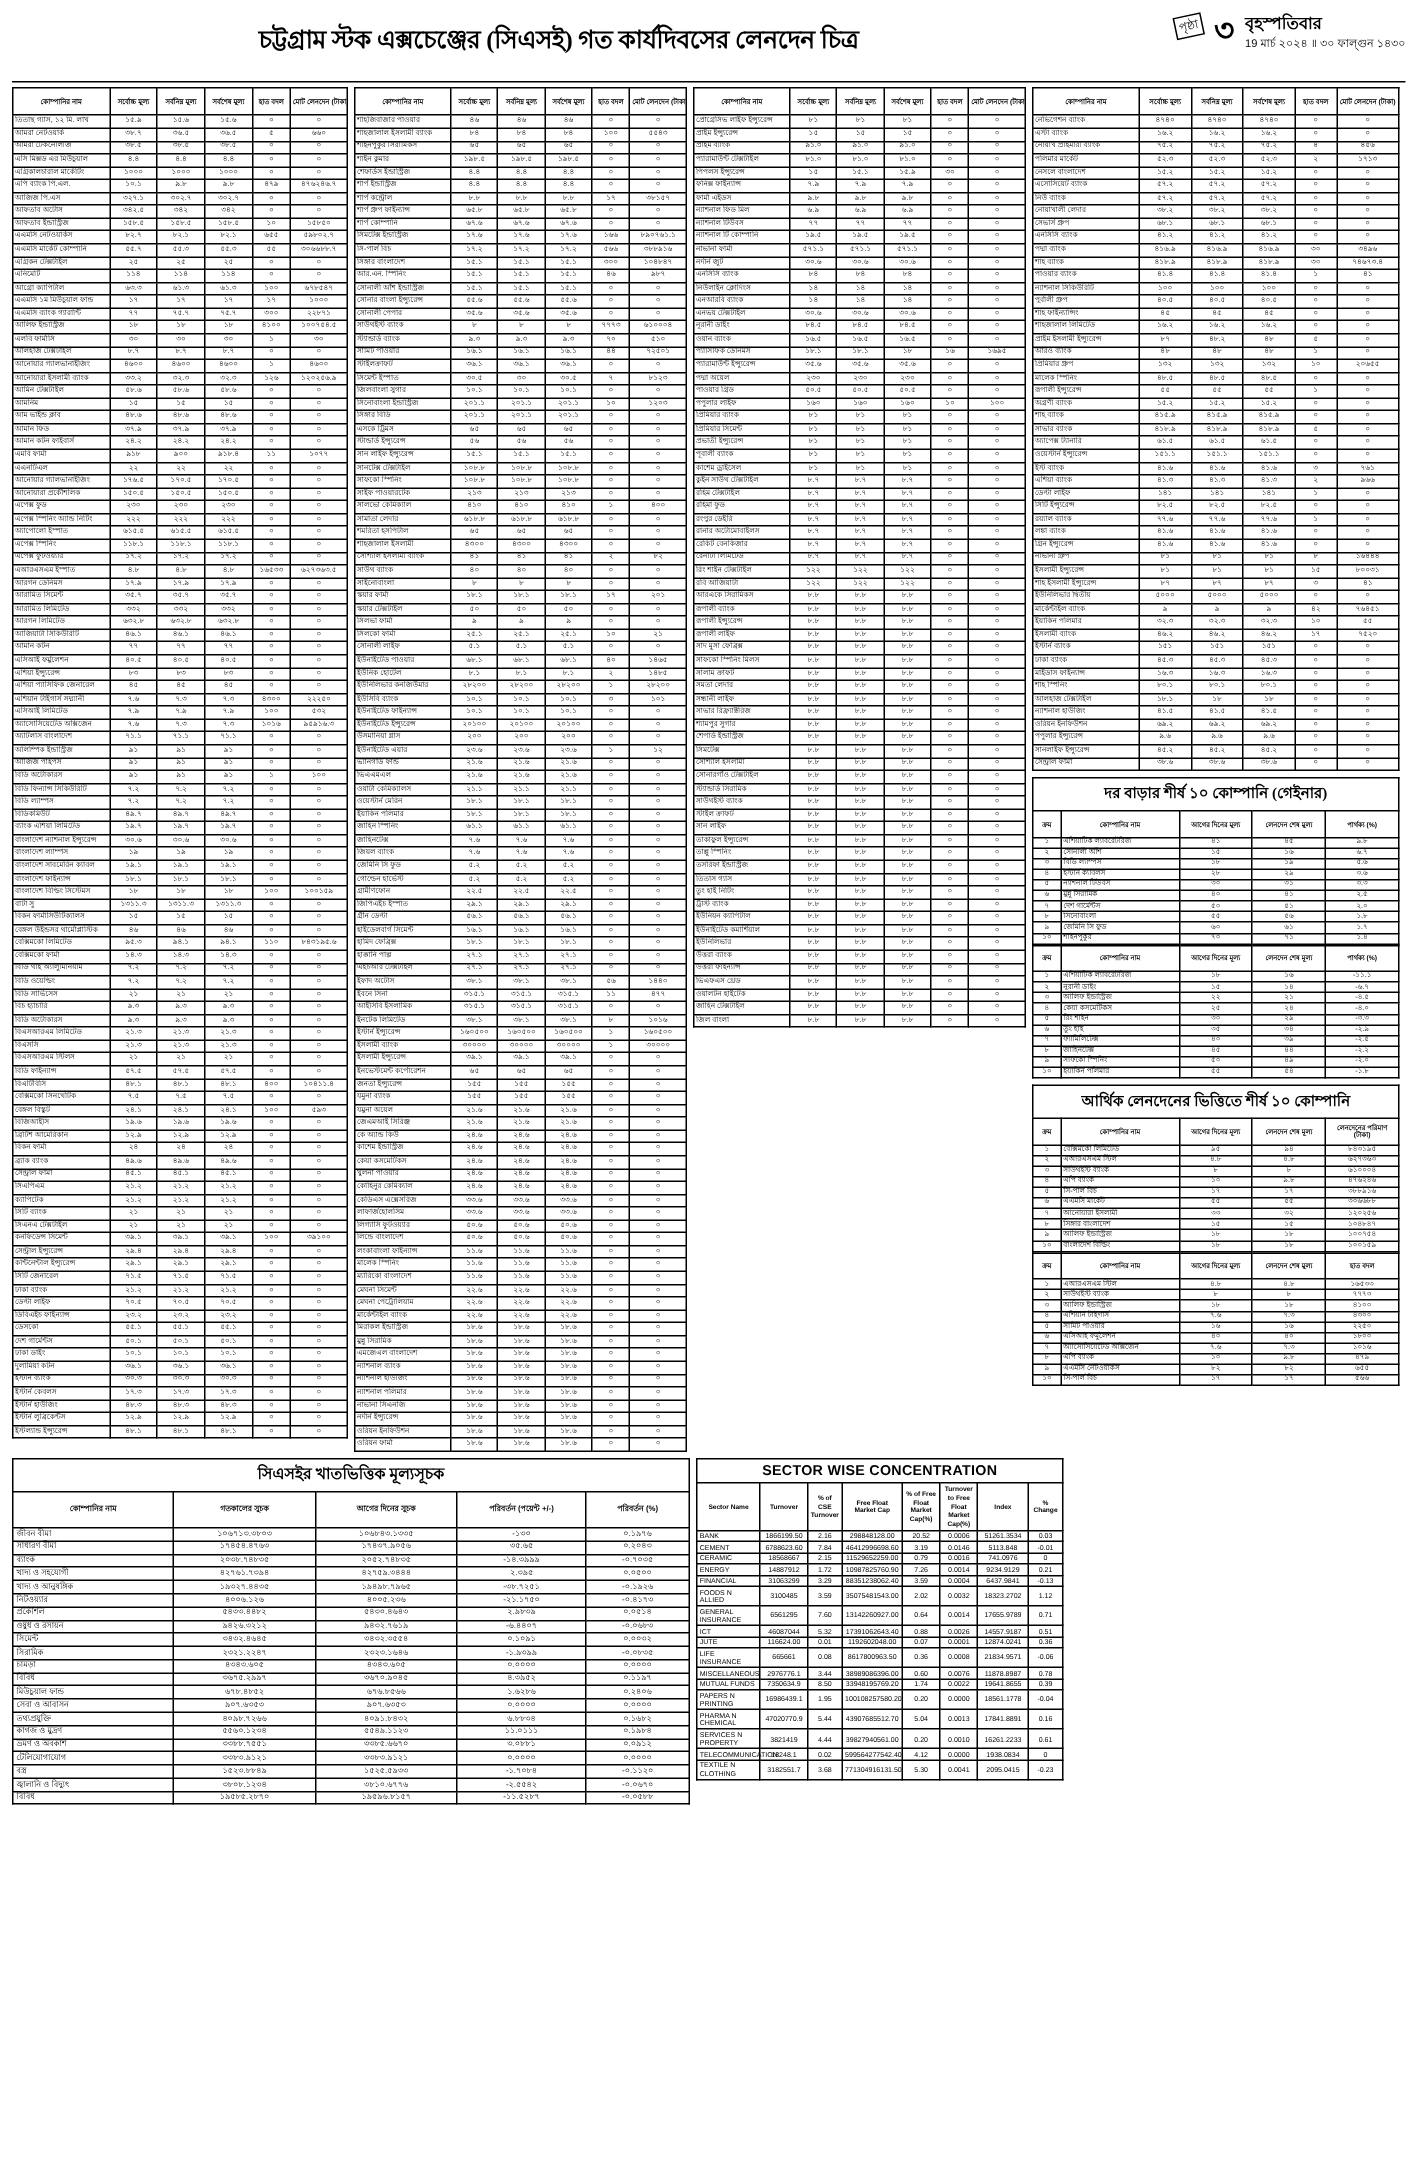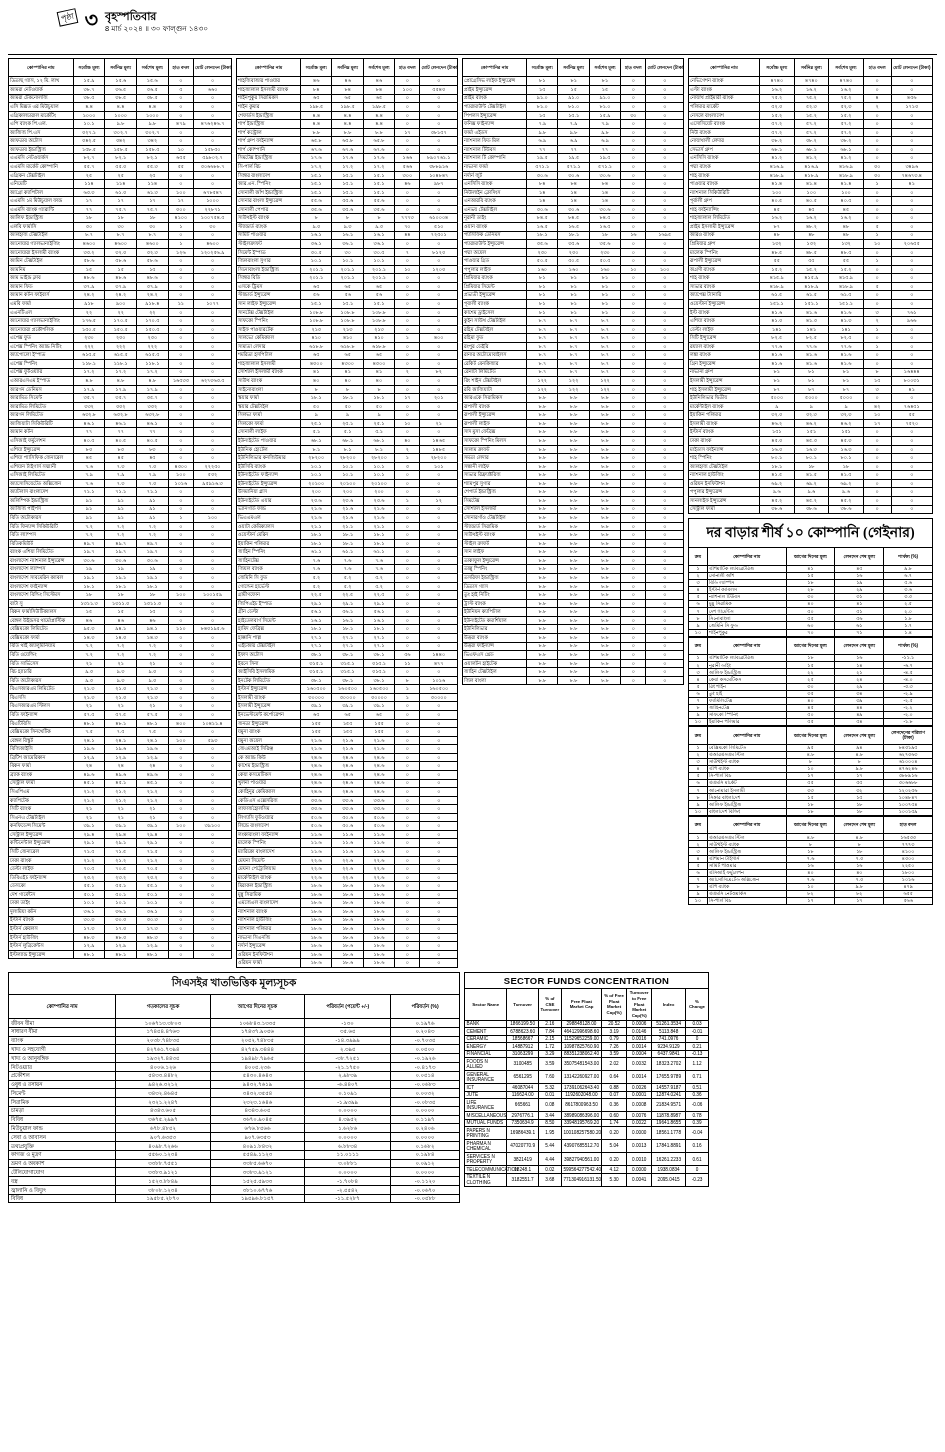--- a/index.html
+++ b/index.html
@@ -45,21 +45,21 @@
     white-space:nowrap;
   }
   table.q th{font-weight:bold;font-size:4.6px;line-height:5.2px;text-align:center;vertical-align:middle;height:17px;}
   table.q td{text-align:center;height:7.2px;}
   table.q td.nm{text-align:left;}
 
   
   .sec-head{
     border:1px solid #000;border-bottom:none;
     font-family:"Liberation Serif",serif;font-weight:bold;
-    font-size:14px;text-align:center;padding:2px 0 2px 0;margin-top:4px;
+    font-size:10px;text-align:center;padding:2px 0 2px 0;margin-top:4px;
   }
 
   table.t10{border-collapse:collapse;width:100%;table-layout:fixed;}
   table.t10 th,table.t10 td{border:0.5px solid #000;font-size:4.8px;line-height:5.5px;padding:.3px 1px;text-align:center;}
   table.t10 th{font-weight:bold;font-size:4.5px;height:16px;}
   table.t10 td.nm{text-align:left;}
   table.t10 td.sl{width:7%;}
 
   
   .idx-head{
@@ -86,26 +86,29 @@
   .bottom-wrap{display:flex;gap:4px;align-items:flex-start;margin-top:4px;}
   .bw-left{width:452px;}
   .bw-right{width:245px;}
 </style>
 </head>
 <body>
 
 <div class="page">
 
   <div class="masthead">
+    <div class="head-center">
+      <div class="head-title">চট্টগ্রাম স্টক এক্সচেঞ্জের (সিএসই) গত কার্যদিবসের লেনদেন চিত্র</div>
+    </div>
     <div class="head-right">
       <div class="pg-badge">পৃষ্ঠা</div>
       <div class="pg-num">৩</div>
       <div class="date-box">
         <div class="date-day">বৃহস্পতিবার</div>
-        <div class="date-full">8 মার্চ ২০২৪ ॥ ৩০ ফাল্গুন ১৪৩০</div>
+        <div class="date-full">19 মার্চ ২০২৪ ॥ ৩০ ফাল্গুন ১৪৩০</div>
       </div>
     </div>
   </div>
   <div class="rule"></div>
 
   <div class="cols">
 
     <div class="col c1">
       <table class="q">
         <thead>
@@ -2967,20 +2970,21 @@
             <tr>
               <td class="sl">১০</td>
               <td class="nm">ইয়াকিন পলিমার</td>
               <td>৫৫</td>
               <td>৫৪</td>
               <td>-১.৮</td>
             </tr>
           </tbody>
       </table>
 
+      <div class="sec-head">আর্থিক লেনদেনের ভিত্তিতে শীর্ষ ১০ কোম্পানি</div>
       <table class="t10">
         <thead>
             <tr id="vthdr">
               <th style="width: 7%;">ক্রম</th>
               <th style="width: 33%;">কোম্পানির নাম</th>
               <th style="width: 20%;">আগের দিনের মূল্য</th>
               <th style="width: 20%;">লেনদেন শেষ মূল্য</th>
               <th style="width: 20%;">লেনদেনের পরিমাণ (টাকা)</th>
             </tr>
           </thead>
@@ -3302,21 +3306,21 @@
               <td class="nm">বিবিধ</td>
               <td>১৯৫৮৫.২৮৭০</td>
               <td>১৯৫৯৬.৮১৫৭</td>
               <td>-১১.৫২৮৭</td>
               <td>-০.০৫৮৮</td>
             </tr>
           </tbody>
       </table>
     </div>
     <div class="bw-right">
-      <div class="sw-head">SECTOR FUNDS CONCENTRATION</div>
+      <div class="sw-head">SECTOR WISE CONCENTRATION</div>
       <table class="sw">
         <thead>
             <tr id="swhdr">
               <th style="width: 18%;">Sector Name</th>
               <th style="width: 13%;">Turnover</th>
               <th style="width: 9%;">% of CSE Turnover</th>
               <th style="width: 17%;">Free Float Market Cap</th>
               <th style="width: 10%;">% of Free Float Market Cap(%)</th>
               <th style="width: 10%;">Turnover to Free Float Market Cap(%)</th>
               <th style="width: 14%;">Index</th>

